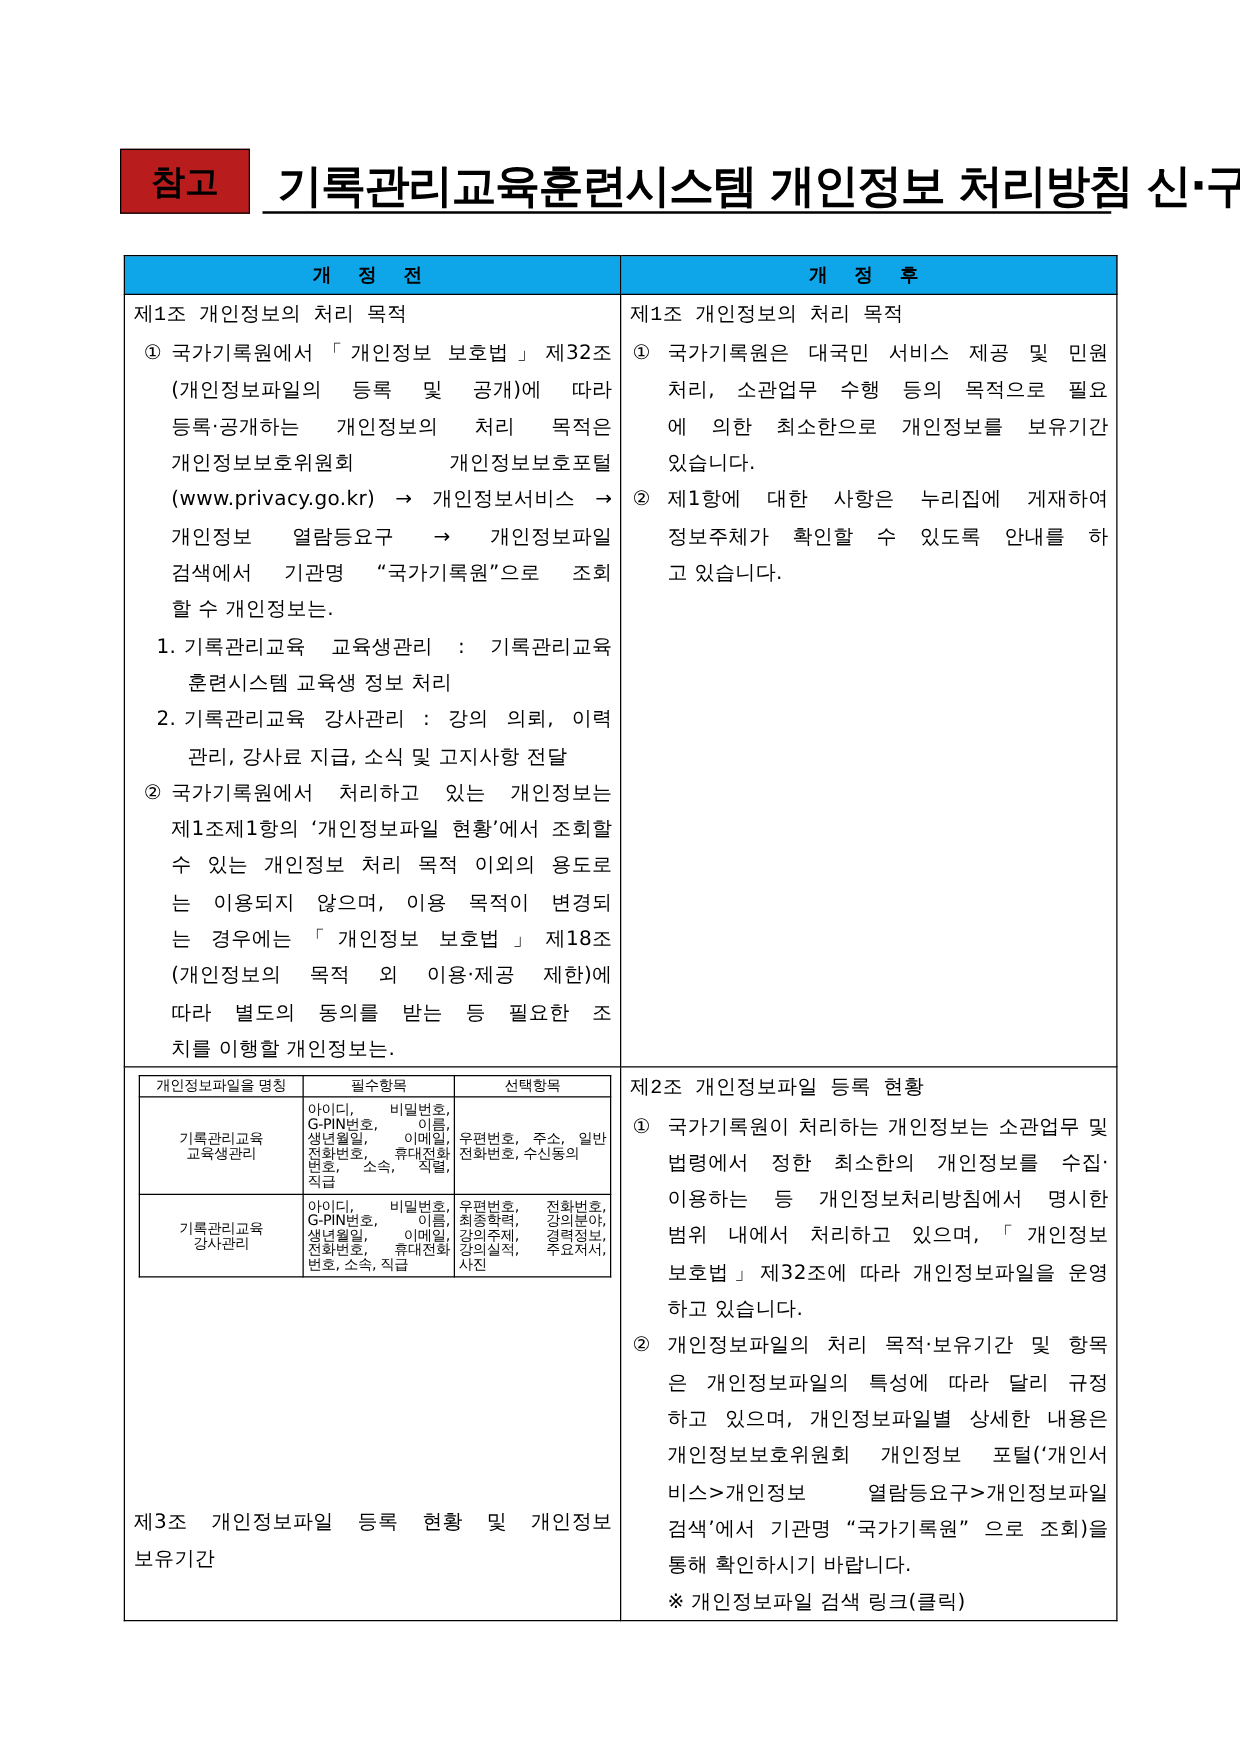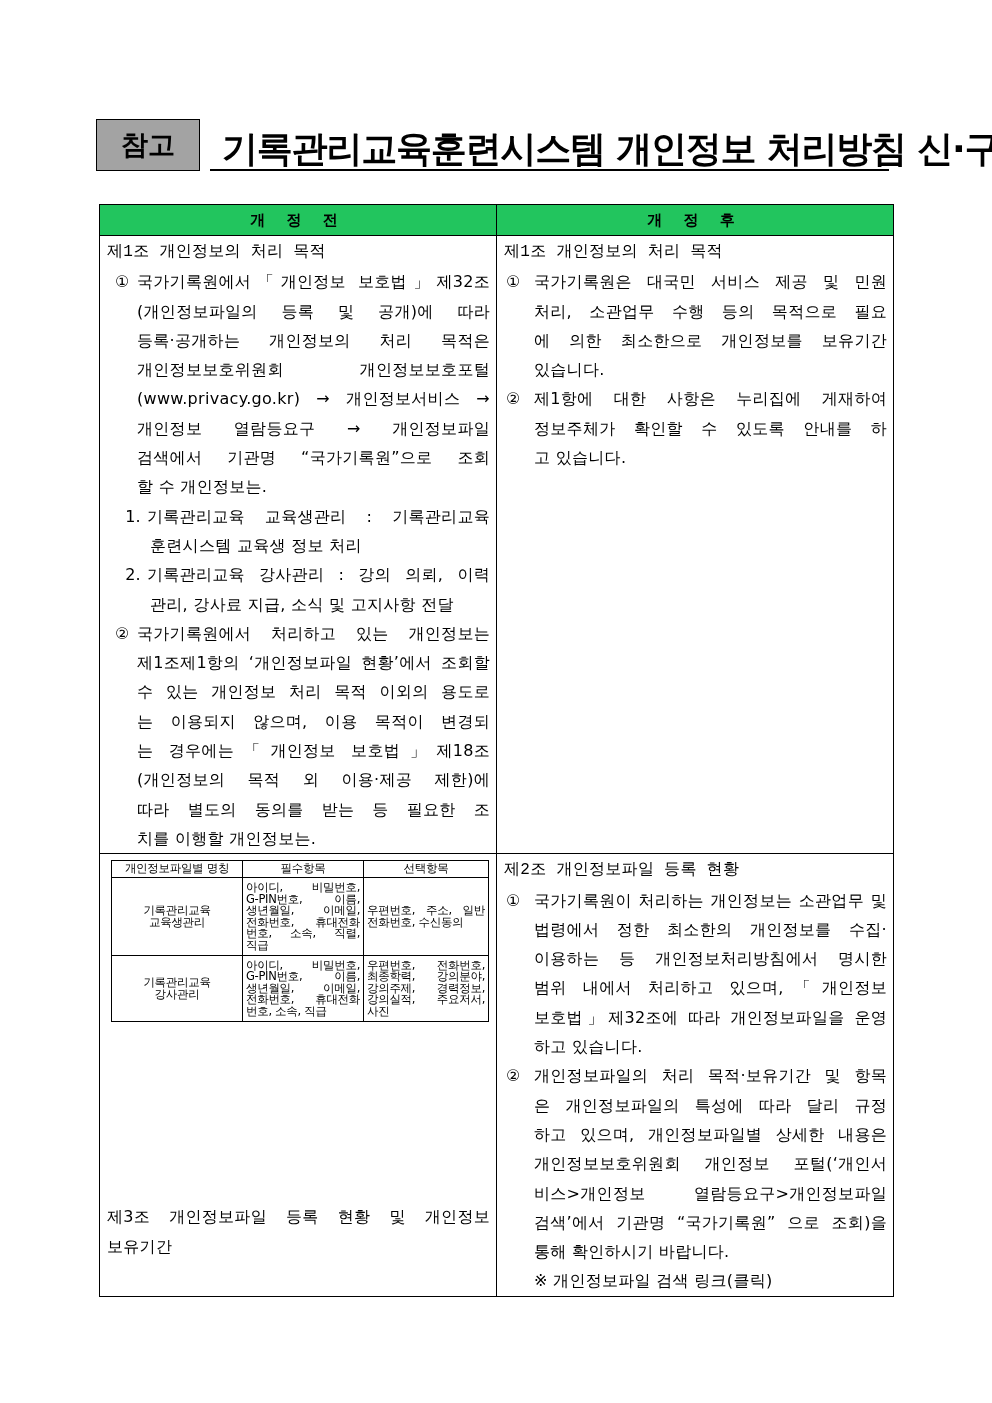--- a/index.html
+++ b/index.html
@@ -1,31 +1,31 @@
 <!DOCTYPE html>
 <html><head>
 <meta charset="utf-8">
 <style>
   html, body { margin: 0; padding: 0; background: #ffffff; }
   body { width: 992px; height: 1403px; position: relative; overflow: hidden;
          font-family: "DejaVu Sans", "Liberation Sans", sans-serif; color: #000; }
 
   .title-wrap { position: absolute; left: 96px; top: 119px; width: 794px; height: 54px; }
   .ref-box { position: absolute; left: 0; top: 0; width: 104px; height: 52px;
-             background: #a3a3a3; border: 1px solid #000; box-sizing: border-box;
+             background: #b91c1c; border: 1px solid #000; box-sizing: border-box;
              display: flex; align-items: center; justify-content: center;
              font-size: 27px; font-weight: bold; letter-spacing: 0px; }
   .doc-title { position: absolute; left: 126px; top: 6px; font-size: 36px; font-weight: bold;
                letter-spacing: -1.2px; white-space: nowrap; }
   .title-rule { position: absolute; left: 114px; top: 50px; width: 679px; height: 2px; background: #000; }
 
   table.cmp { position: absolute; left: 99px; top: 204px; width: 794px;
               border-collapse: collapse; table-layout: fixed; }
   table.cmp td, table.cmp th { border: 1px solid #000; vertical-align: top; padding: 0; }
-  table.cmp th { background: #22c55e; height: 30px; font-size: 15px; font-weight: bold;
+  table.cmp th { background: #0ea5e9; height: 30px; font-size: 15px; font-weight: bold;
                  letter-spacing: 8px; text-align: center; vertical-align: middle; }
   .cell { font-size: 16px; line-height: 29.3px; padding: 2px 6px 0 7px; letter-spacing: 0.3px; }
   .art { white-space: nowrap; font-family: Liberation Mono, monospace; }
   .para { display: flex; }
   .para .mark { width: 30px; flex: 0 0 30px; text-align: left; padding-left: 8px; box-sizing: border-box; }
   .para .txt { flex: 1; text-align: justify; text-align-last: justify; }
   .sub { display: flex; }
   .sub .mark { width: 40px; flex: 0 0 40px; text-align: right; padding-right: 6px; box-sizing: border-box; }
   .sub .txt { flex: 1; }
   .line { display: block; text-align: justify; text-align-last: justify; white-space: nowrap; }
@@ -133,21 +133,21 @@
     <td>
       <div class="cell" style="height:426px; position:relative;">
         <table class="inner">
           <colgroup>
                 <col style="width:131px">
                 <col style="width:121px">
                 <col style="width:125px">
               </colgroup>
           <tbody>
                 <tr class="hdr">
-            <td>개인정보파일별 명칭</td>
+            <td>개인정보파일을 명칭</td>
             <td>필수항목</td>
             <td>선택항목</td>
           </tr>
           <tr style="height:78px">
             <td class="c">
               <span class="jl l" style="text-align:center;text-align-last:center">기록관리교육</span>
               <span class="jl l" style="text-align-last:center">교육생관리</span>
             </td>
             <td>
               <span class="jl">아이디, 비밀번호,</span>

